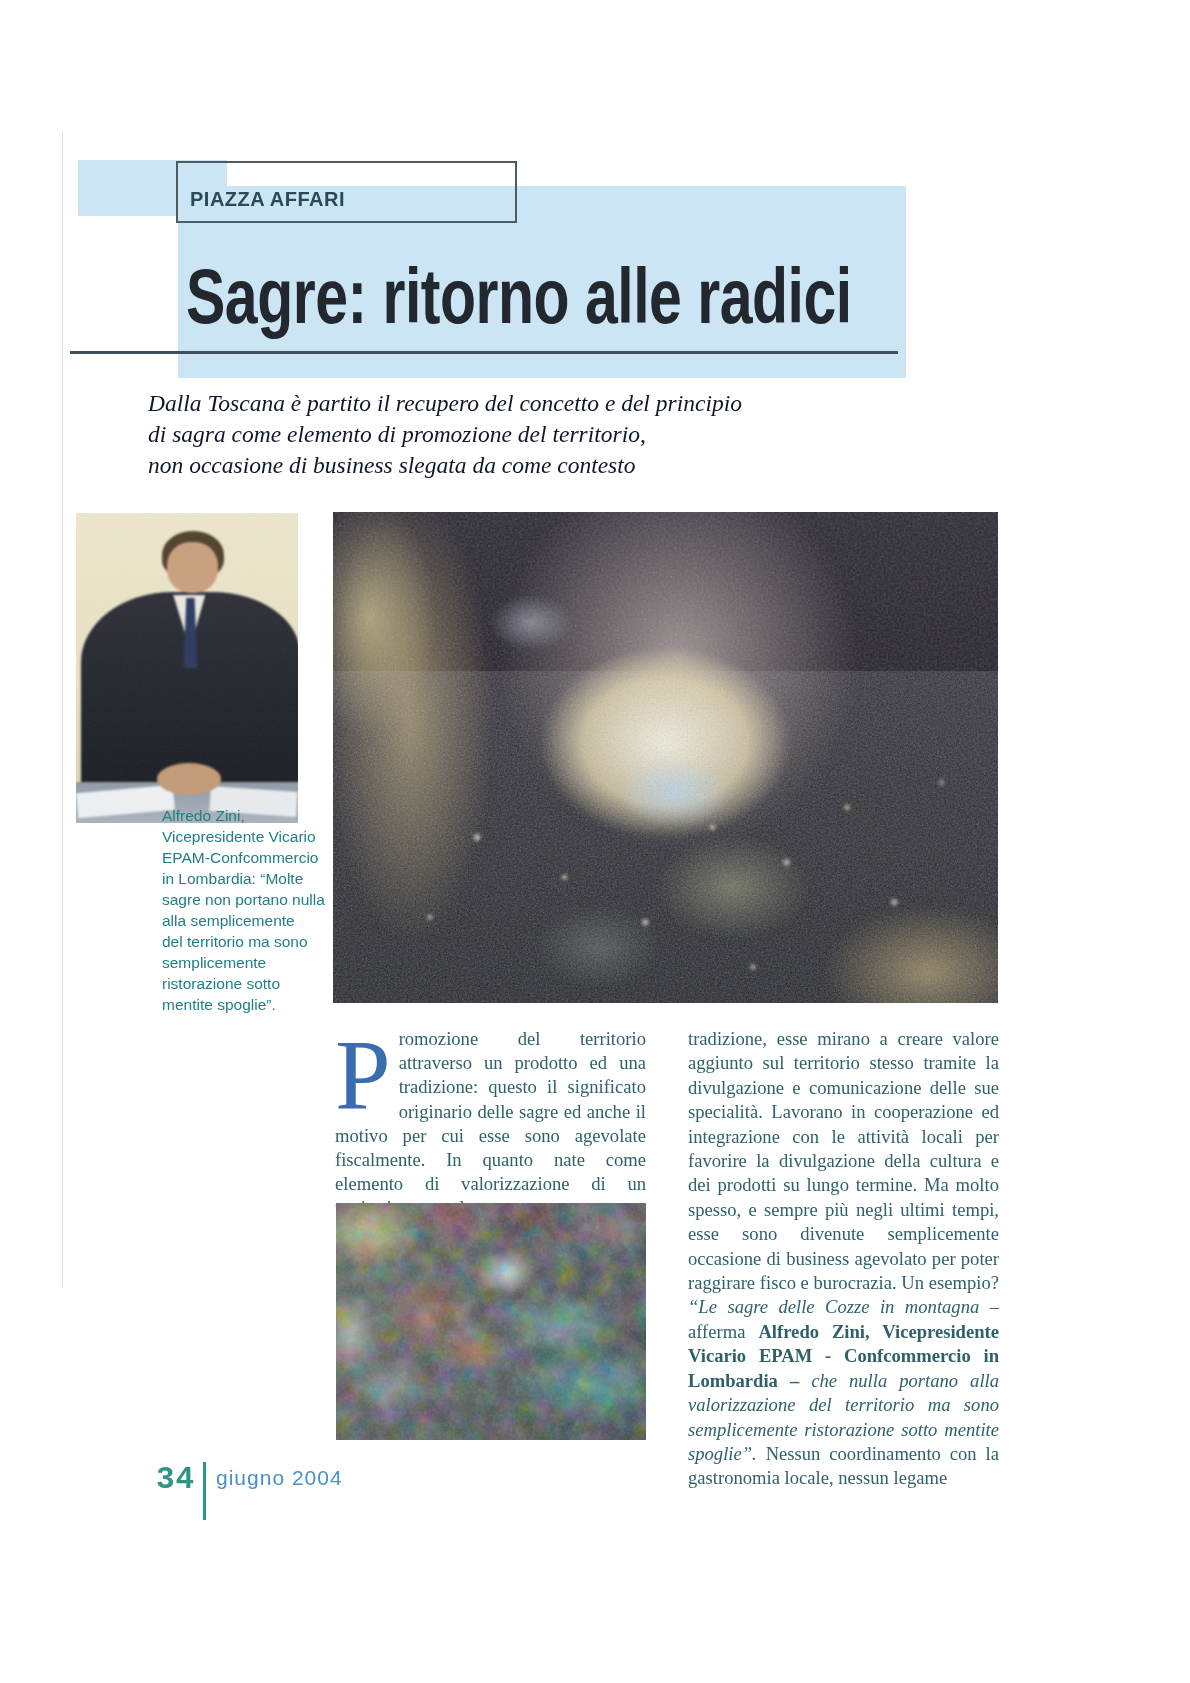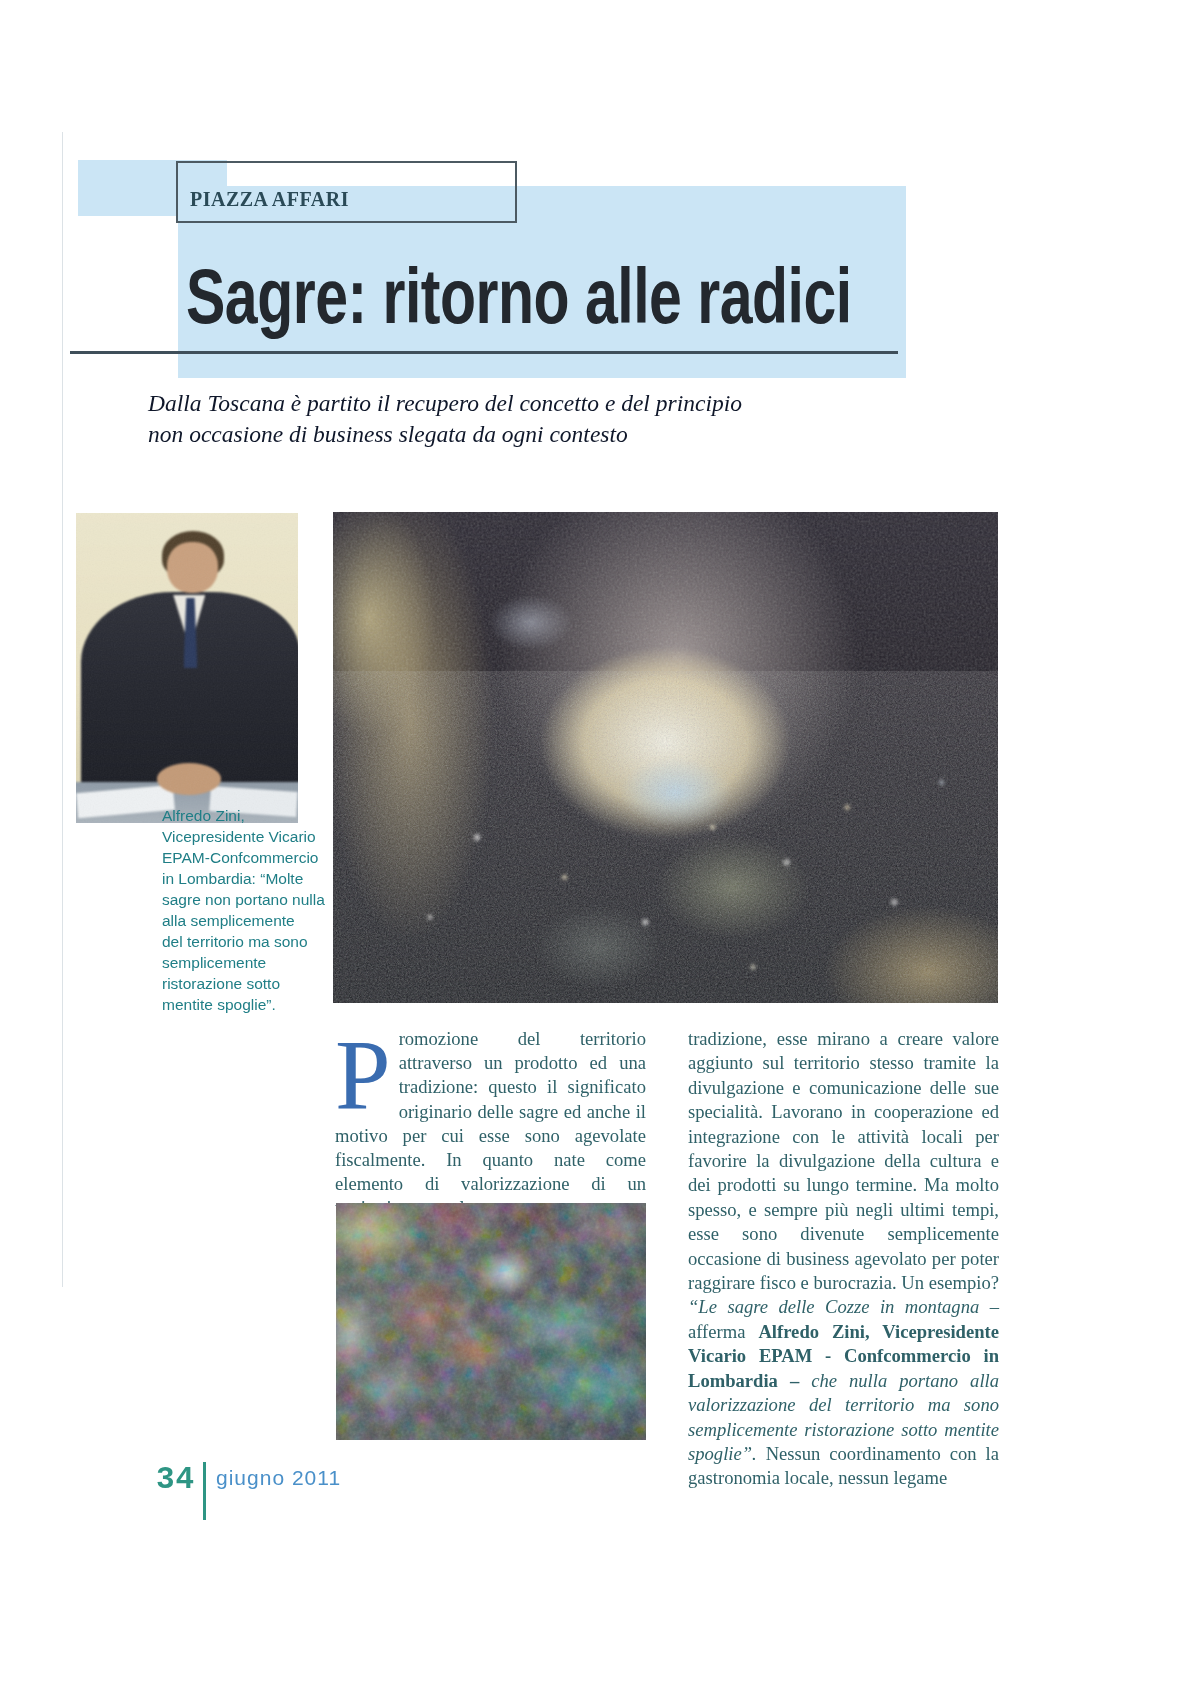--- a/index.html
+++ b/index.html
@@ -6,21 +6,21 @@
   .page{position:relative;width:1190px;height:1683px;background:#ffffff;overflow:hidden;
         font-family:"Liberation Serif",serif;}
 
   
   .scan-edge{position:absolute;left:62px;top:132px;width:1px;height:1155px;background:#dce2e6;}
   .kicker-square{position:absolute;left:78px;top:160px;width:149px;height:56px;background:#cbe5f5;}
   .band-row{position:absolute;left:178px;top:186px;width:728px;height:38px;background:#cbe5f5;}
   .band-main{position:absolute;left:178px;top:224px;width:728px;height:154px;background:#cbe5f5;}
   .kicker-box{position:absolute;left:176px;top:161px;width:341px;height:62px;
               border:2px solid #4c5a62;box-sizing:border-box;background:transparent;}
-  .kicker-label{position:absolute;left:190px;top:188px;font-family:Liberation Serif, serif;
+  .kicker-label{position:absolute;left:190px;top:188px;font-family:Liberation Sans, sans-serif;
                 font-weight:bold;font-size:20px;letter-spacing:0.5px;color:#2a4a57;}
   .page-title{position:absolute;left:186px;top:258px;margin:0;font-family:"Liberation Sans",sans-serif;
               font-weight:bold;font-size:59px;line-height:1;letter-spacing:-0.5px;color:#23282e;
               transform:scaleY(1.32);transform-origin:left top;white-space:nowrap;}
   .rule{position:absolute;left:70px;top:351px;width:828px;height:3px;background:#3f4f5a;}
   .standfirst{position:absolute;left:148px;top:388px;font-style:italic;font-size:23.5px;
               line-height:31px;color:#0f172a;}
 
   
   figure{margin:0;padding:0;}
@@ -115,21 +115,22 @@
 
   <div class="kicker-square"></div>
   <div class="band-row"></div>
   <div class="band-main"></div>
   <div class="kicker-box"></div>
   <div class="kicker-label">PIAZZA AFFARI</div>
   <h1 class="page-title">Sagre: ritorno alle radici</h1>
   <div class="rule"></div>
   <div class="standfirst">
       <div>Dalla Toscana è partito il recupero del concetto e del principio</div>
-      <div>non occasione di business slegata da ogni contesto</div>
+      <div>di sagra come elemento di promozione del territorio,</div>
+      <div>non occasione di business slegata da come contesto</div>
     </div>
 
   <figure class="photo portrait">
     <div class="photo-inner">
       <div class="p-bg"></div>
       <div class="p-suit"></div>
       <div class="p-hair"></div>
       <div class="p-face"></div>
       <div class="p-shirt"></div>
       <div class="p-tie"></div>
@@ -193,15 +194,15 @@
         </filter>
       <rect width="100%" height="100%" filter="url(#ng4)" opacity="0.45"></rect>
       <rect width="100%" height="100%" filter="url(#ng5)" opacity="0.2"></rect>
     </svg>
   </figure>
 
   <div class="col col-right"><span class="seg seg-regular">tradizione, esse mirano a creare valore aggiunto sul territorio stesso tramite la divulgazione e comunicazione delle sue specialità. Lavorano in cooperazione ed integrazione con le attività locali per favorire la divulgazione della cultura e dei prodotti su lungo termine. Ma molto spesso, e sempre più negli ultimi tempi, esse sono divenute semplicemente occasione di business agevolato per poter raggirare fisco e burocrazia. Un esempio? </span><span class="seg seg-italic">“Le sagre delle Cozze in montagna</span><span class="seg seg-regular"> – afferma </span><span class="seg seg-bold">Alfredo Zini, Vicepresidente Vicario EPAM - Confcommercio in Lombardia –</span><span class="seg seg-italic"> che nulla portano alla valorizzazione del territorio ma sono semplicemente ristorazione sotto mentite spoglie”.</span><span class="seg seg-regular"> Nessun coordinamento con la gastronomia locale, nessun legame</span></div>
 
   <div class="footer-number">34</div>
   <div class="footer-line"></div>
-  <div class="footer-issue">giugno 2011</div>
+  <div class="footer-issue">giugno 2004</div>
 
 </div>
 
 </body></html>

